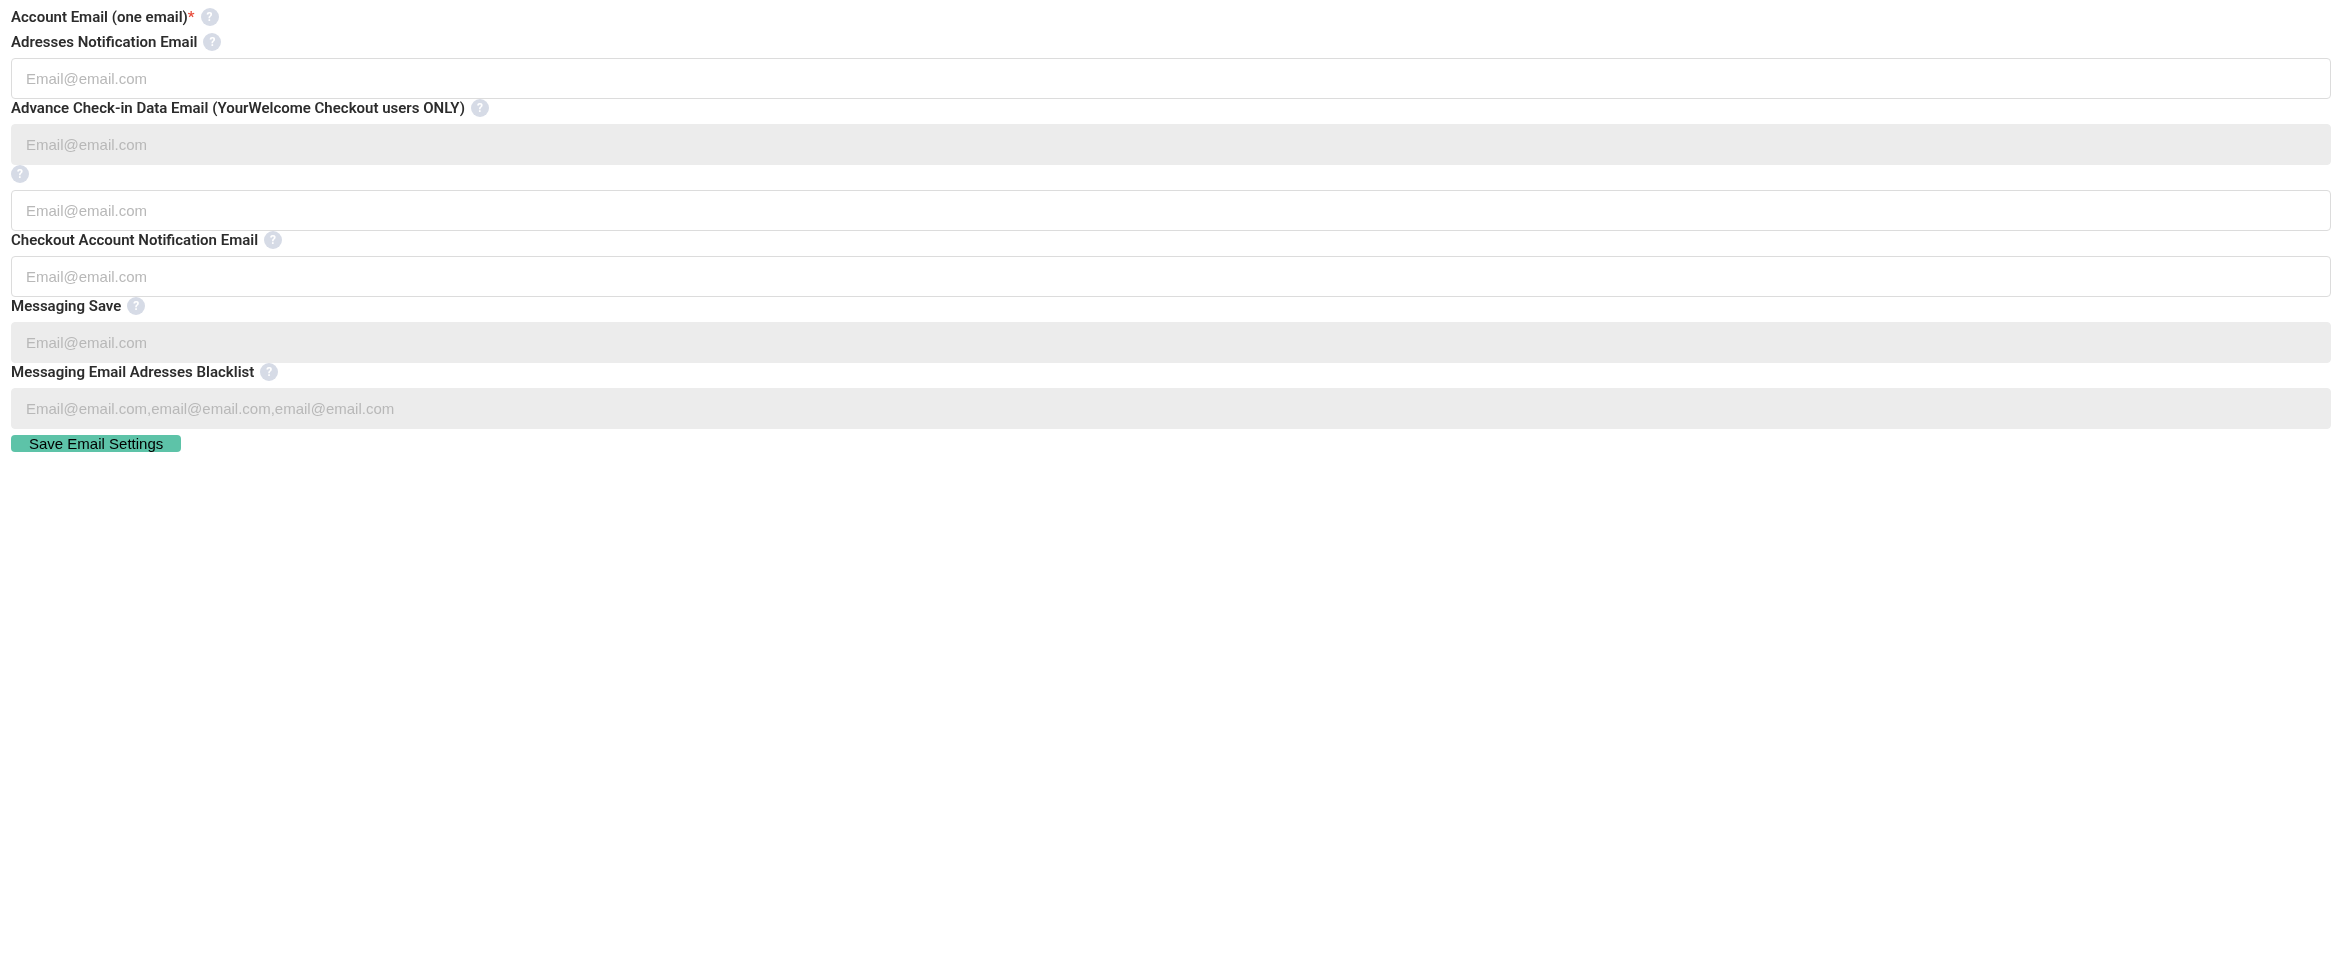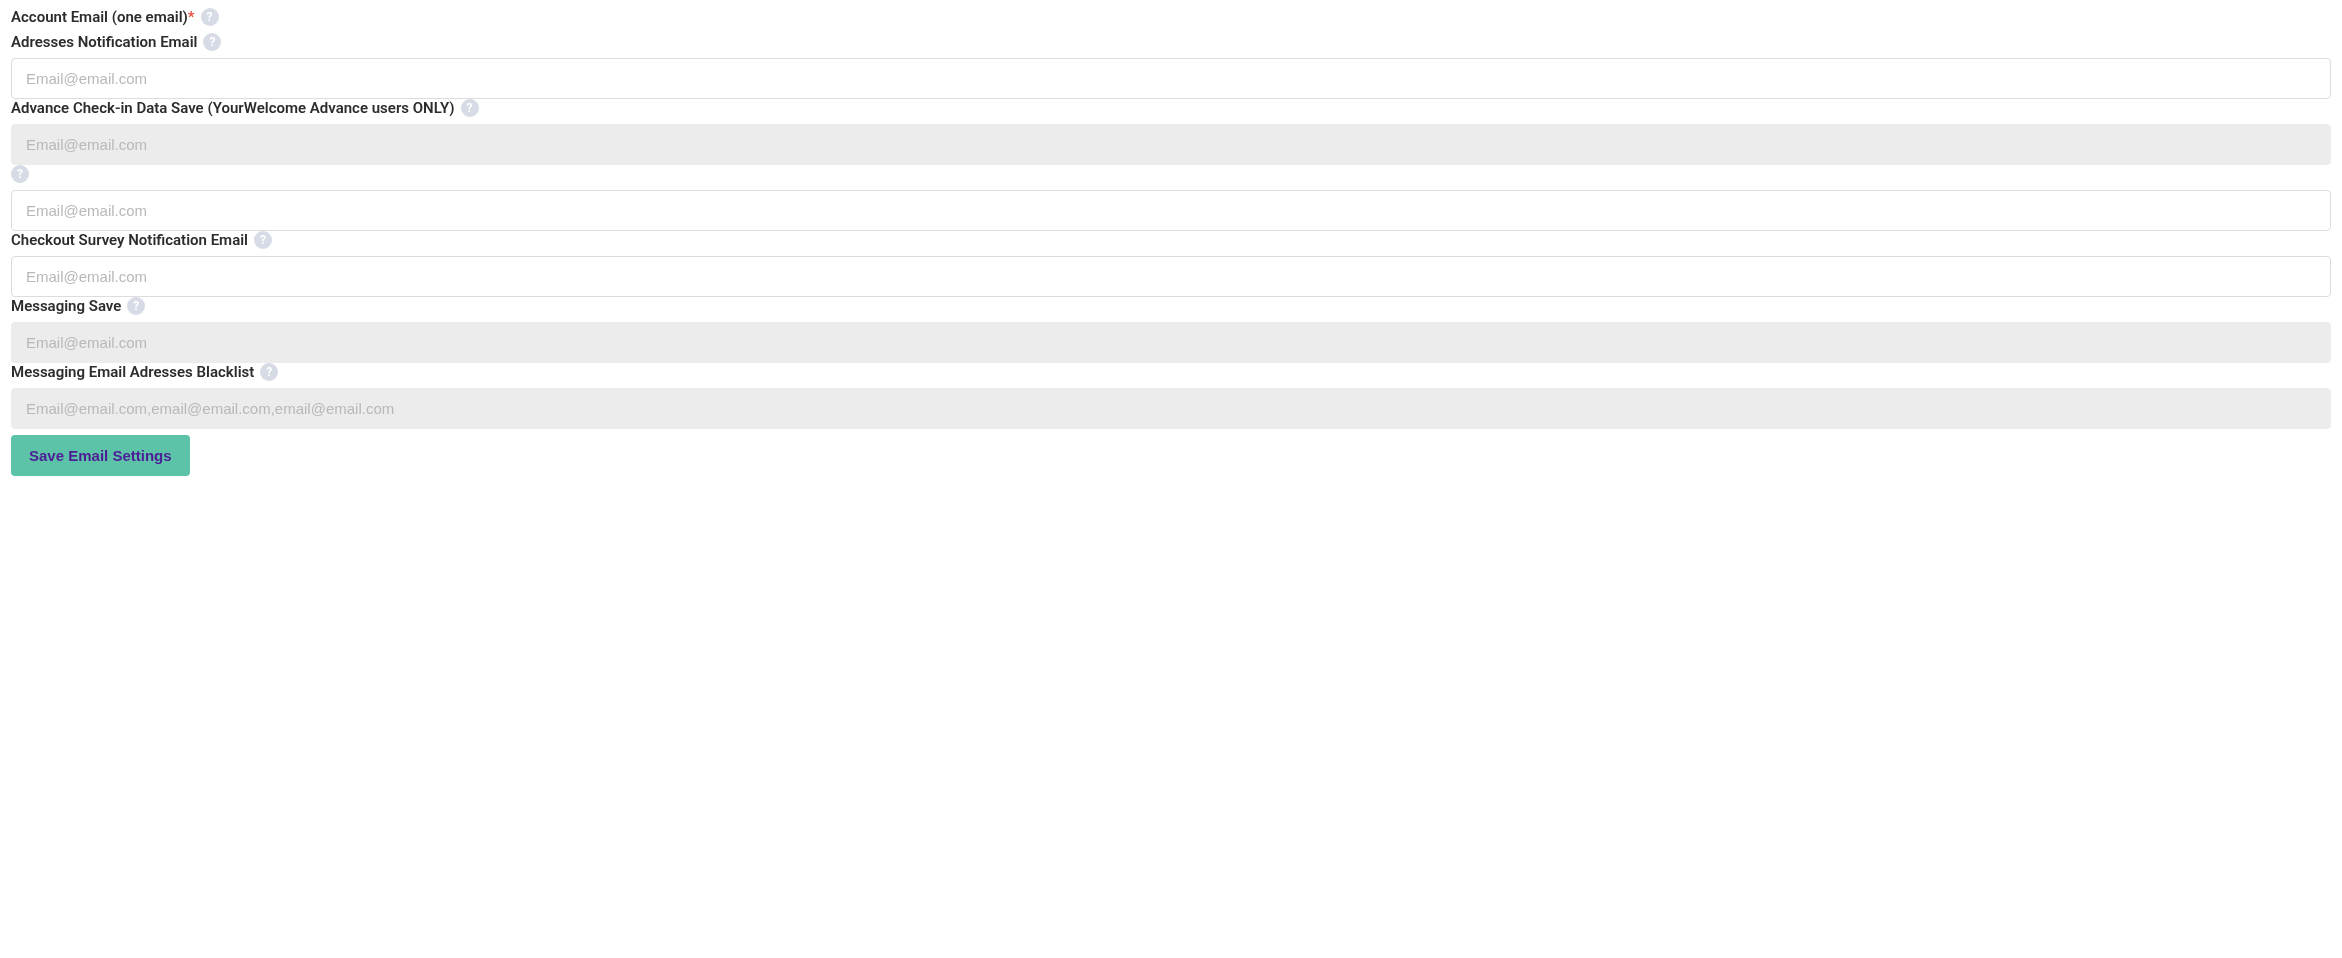--- a/index.html
+++ b/index.html
@@ -56,25 +56,25 @@
       color: #b8b8b8;
     }
     .text-input:disabled,
     .text-input.disabled-look {
       background: #ececec;
       color: #b8b8b8;
       border: 1px solid #ececec;
     }
     .save-button {
       background: #5dc3a8;
-      color: #4c1d95;
+      color: #000000;
       border: none;
-      padding: 12px 18px;
+      padding: 0 18px;
       font-size: 15px;
-      font-weight: 700;
+      font-weight: 400;
       border-radius: 4px;
       cursor: pointer;
       margin-top: 6px;
     }
   </style>
 </head>
 <body>
 
 <form>
 
@@ -90,36 +90,36 @@
   <div class="form-group">
     <div class="field-label">
       <span>Adresses Notification Email</span>
       <span class="help-icon">?</span>
     </div>
     <input type="text" class="text-input" placeholder="Email@email.com" style="">
   </div>
 
   <div class="form-group">
     <div class="field-label">
-      <span>Advance Check-in Data Save (YourWelcome Advance users ONLY)</span>
+      <span>Advance Check-in Data Email (YourWelcome Checkout users ONLY)</span>
       <span class="help-icon">?</span>
     </div>
     <input type="text" class="text-input" disabled="" placeholder="Email@email.com" style="">
   </div>
 
   <div class="form-group">
     <div class="field-label">
       <span class="help-icon">?</span>
     </div>
     <input type="text" class="text-input" placeholder="Email@email.com" style="">
   </div>
 
   <div class="form-group">
     <div class="field-label">
-      <span>Checkout Survey Notification Email</span>
+      <span>Checkout Account Notification Email</span>
       <span class="help-icon">?</span>
     </div>
     <input type="text" class="text-input" placeholder="Email@email.com" style="">
   </div>
 
   <div class="form-group">
     <div class="field-label">
       <span>Messaging Save</span>
       <span class="help-icon">?</span>
     </div>

